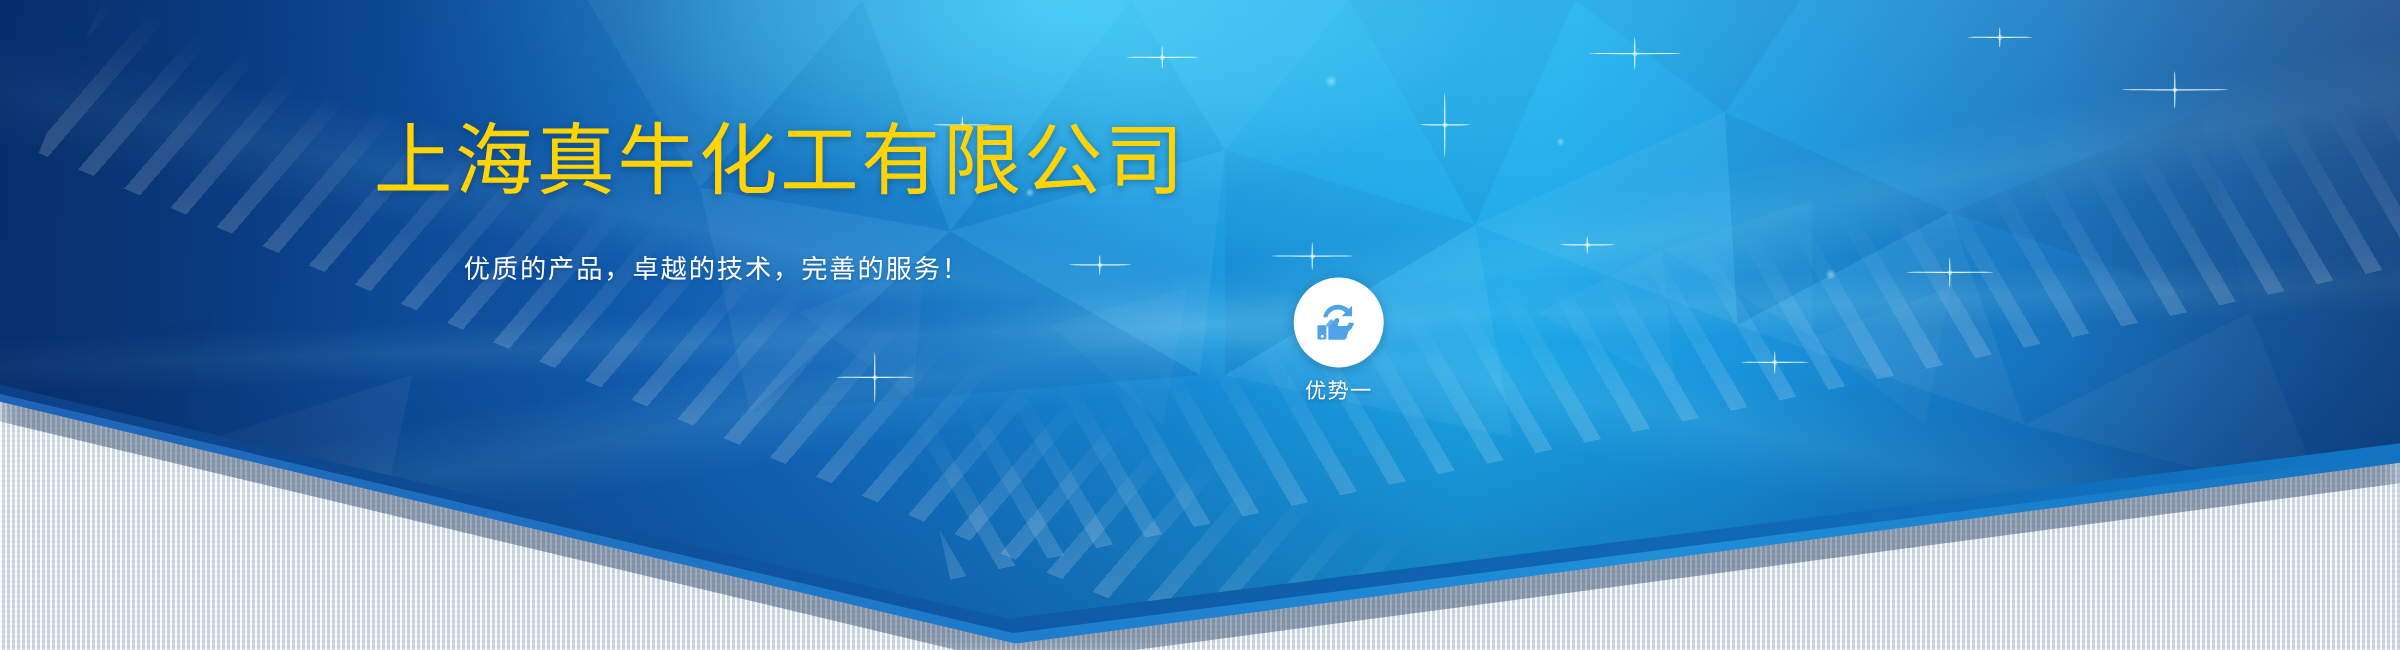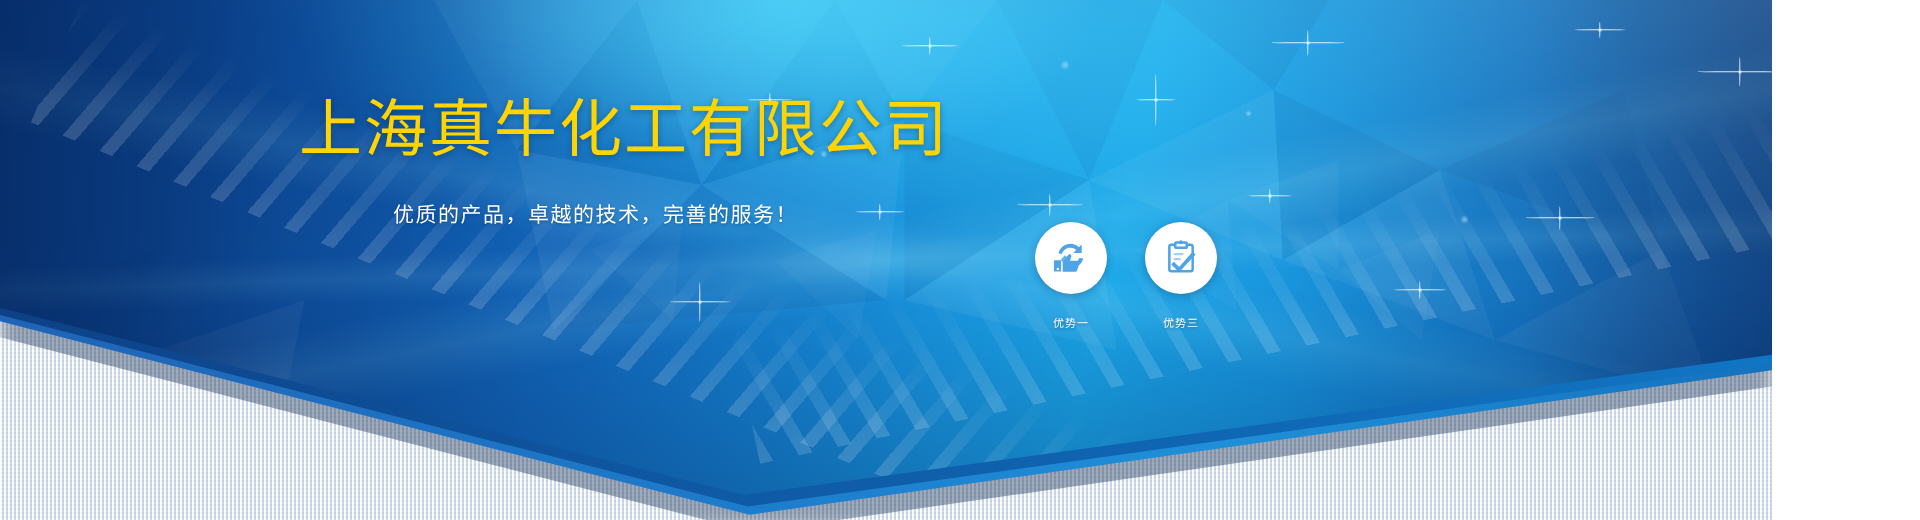--- a/index.html
+++ b/index.html
@@ -6,21 +6,21 @@
   * { margin:0; padding:0; box-sizing:border-box; }
   html,body{ background:#ffffff; }
   body{
     font-family:"Liberation Sans","DejaVu Sans",sans-serif;
     -webkit-font-smoothing:antialiased;
   }
 
   
   .banner{
     position:relative;
-    width:1772px; height:520px;
+    width:1920px; height:520px;
     overflow:hidden;
     background:#e9eef4;
   }
 
   
   .fabric{
     position:absolute; inset:0;
     background-color:#e4eaf1;
     background-image:
       repeating-linear-gradient(90deg,
@@ -190,21 +190,21 @@
     font-size:63px;
     line-height:1.05;
     letter-spacing:2px;
     font-weight:400;
     color:#FFD400;
     white-space:nowrap;
     text-shadow:0 2px 6px rgba(4,40,90,.42);
   }
   .subtitle{
     position:absolute;
-    left:393px; top:198px;
+    left:371px; top:198px;
     font-size:21px;
     letter-spacing:1.5px;
     color:#ffffff;
     white-space:nowrap;
     text-shadow:0 1px 3px rgba(5,45,100,.45);
   }
 
   
   .badges{
     position:absolute;
@@ -217,22 +217,22 @@
     display:flex; flex-direction:column; align-items:center;
   }
   .badge-circle{
     width:72px; height:72px; border-radius:50%;
     background:#ffffff;
     display:flex; align-items:center; justify-content:center;
     box-shadow:0 2px 9px rgba(3,35,80,.30);
   }
   .badge-circle svg{ display:block; }
   .badge-label{
-    margin-top:20px;
-    font-size:11px;
+    margin-top:4px;
+    font-size:17px;
     letter-spacing:1px;
     color:#ffffff;
     white-space:nowrap;
     text-shadow:0 1px 3px rgba(5,45,100,.5);
   }
 </style>
 </head>
 <body>
 
 <div class="banner">
@@ -372,34 +372,17 @@
             <path d="M14.5 27.8l6.6-7.4c.6-.7 1.6-.8 2.3-.3.9.6 1.2 1.7.9 2.7l-1.5 4.4h7.8c1.5 0 2.7 1.2 2.7 2.7 0 .3 0 .6-.1.9l-2 6.8c-.4 1.3-1.6 2.2-3 2.2H14.5V27.8z"></path>
             <path d="M19.2 22.8l-4.9 5.5-2.2-2 4.9-5.5z" opacity=".85"></path>
           </g>
           <circle cx="9" cy="36.5" r="1.4" fill="#ffffff"></circle>
         </svg>
       </div>
       <div class="badge-label">优势一</div>
     </div>
 
 
-    <div class="badge">
-      <div class="badge-circle">
-        <svg width="40" height="40" viewBox="0 0 48 48">
-          <g fill="none" stroke="#4FA3E8" stroke-width="3" stroke-linejoin="round" stroke-linecap="round">
-            <path d="M17 8H12.5A2.5 2.5 0 0 0 10 10.5v27A2.5 2.5 0 0 0 12.5 40h23a2.5 2.5 0 0 0 2.5-2.5v-27A2.5 2.5 0 0 0 35.5 8H31"></path>
-            <rect x="17" y="5.5" width="14" height="6.2" rx="1.6"></rect>
-          </g>
-          <circle cx="24" cy="5.2" r="2.4" fill="#4FA3E8"></circle>
-          <g fill="#4FA3E8" opacity=".5">
-            <rect x="15" y="18" width="12" height="2.6" rx="1.3"></rect>
-            <rect x="15" y="24" width="9" height="2.6" rx="1.3"></rect>
-          </g>
-          <path d="M15.5 28.5l6.2 6.4L38 16.5l3.4 3.3-19.6 21.4-9.5-9.5z" fill="#4FA3E8"></path>
-        </svg>
-      </div>
-      <div class="badge-label">优势三</div>
-    </div>
 
 
   </div>
 
 </div>
 
 </body></html>

